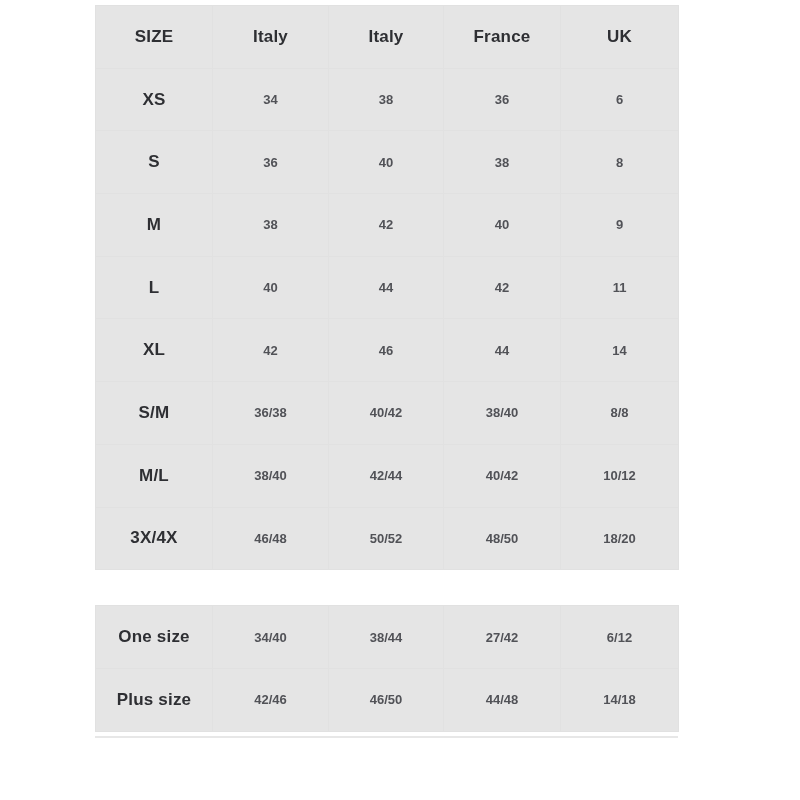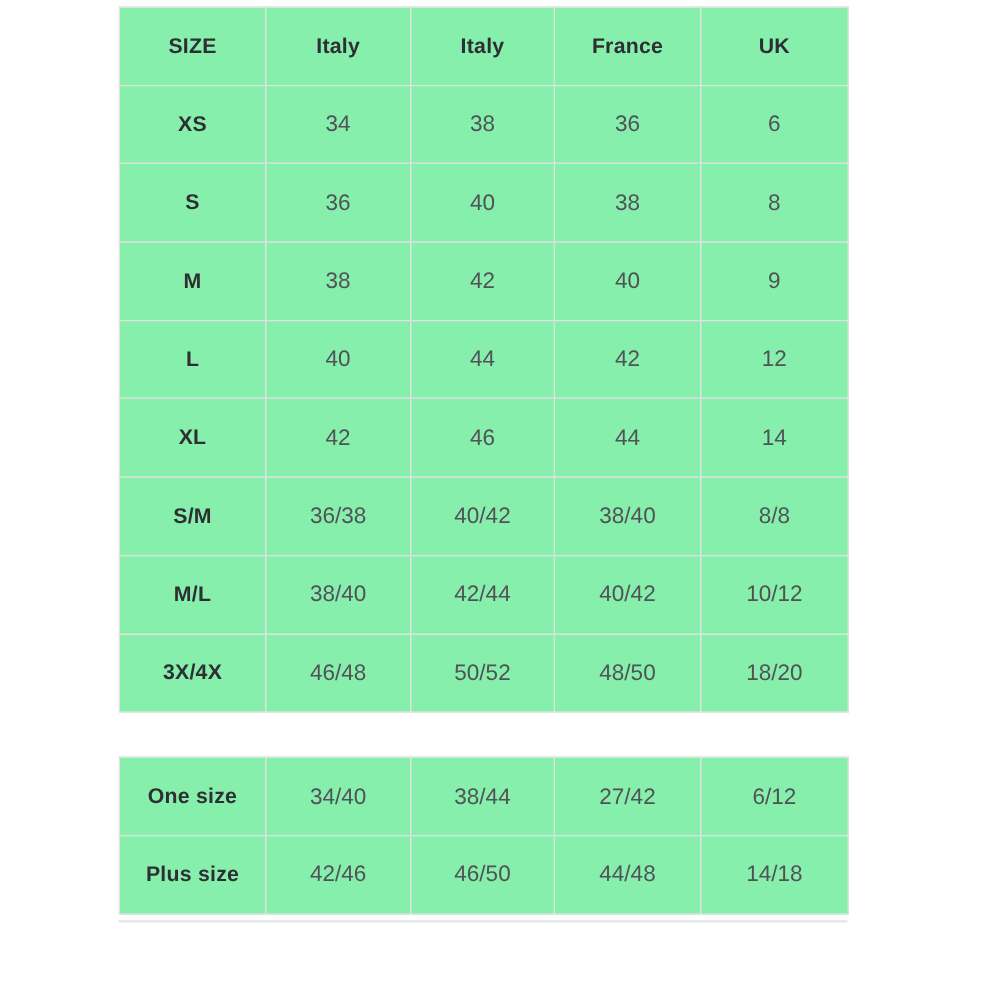--- a/index.html
+++ b/index.html
@@ -26,32 +26,32 @@
   table.size-table col.c1 { width: 116px; }
   table.size-table col.c2 { width: 115px; }
   table.size-table col.c3 { width: 117px; }
   table.size-table col.c4 { width: 118px; }
   table.size-table tr { height: 62.7px; }
   table.size-table th,
   table.size-table td {
     border: 1px solid #e1e1e1;
     text-align: center;
     vertical-align: middle;
-    background: #86efac;
+    background: #e5e5e5;
     padding: 0;
   }
   table.size-table th {
     font-size: 17px;
     font-weight: 700;
     color: #2e2f33;
     letter-spacing: 0.2px;
   }
   table.size-table td {
-    font-size: 18px;
-    font-weight: 400;
+    font-size: 13px;
+    font-weight: 700;
     color: #515257;
   }
   table.secondary {
     margin-top: 35px;
     padding-left: 23px;
   }
   .cutoff-line {
     width: 583px;
     height: 2px;
     background: #e7e7e7;
@@ -100,21 +100,21 @@
         <td>38</td>
         <td>42</td>
         <td>40</td>
         <td>9</td>
       </tr>
       <tr>
         <th>L</th>
         <td>40</td>
         <td>44</td>
         <td>42</td>
-        <td>12</td>
+        <td>11</td>
       </tr>
       <tr>
         <th>XL</th>
         <td>42</td>
         <td>46</td>
         <td>44</td>
         <td>14</td>
       </tr>
       <tr>
         <th>S/M</th>

